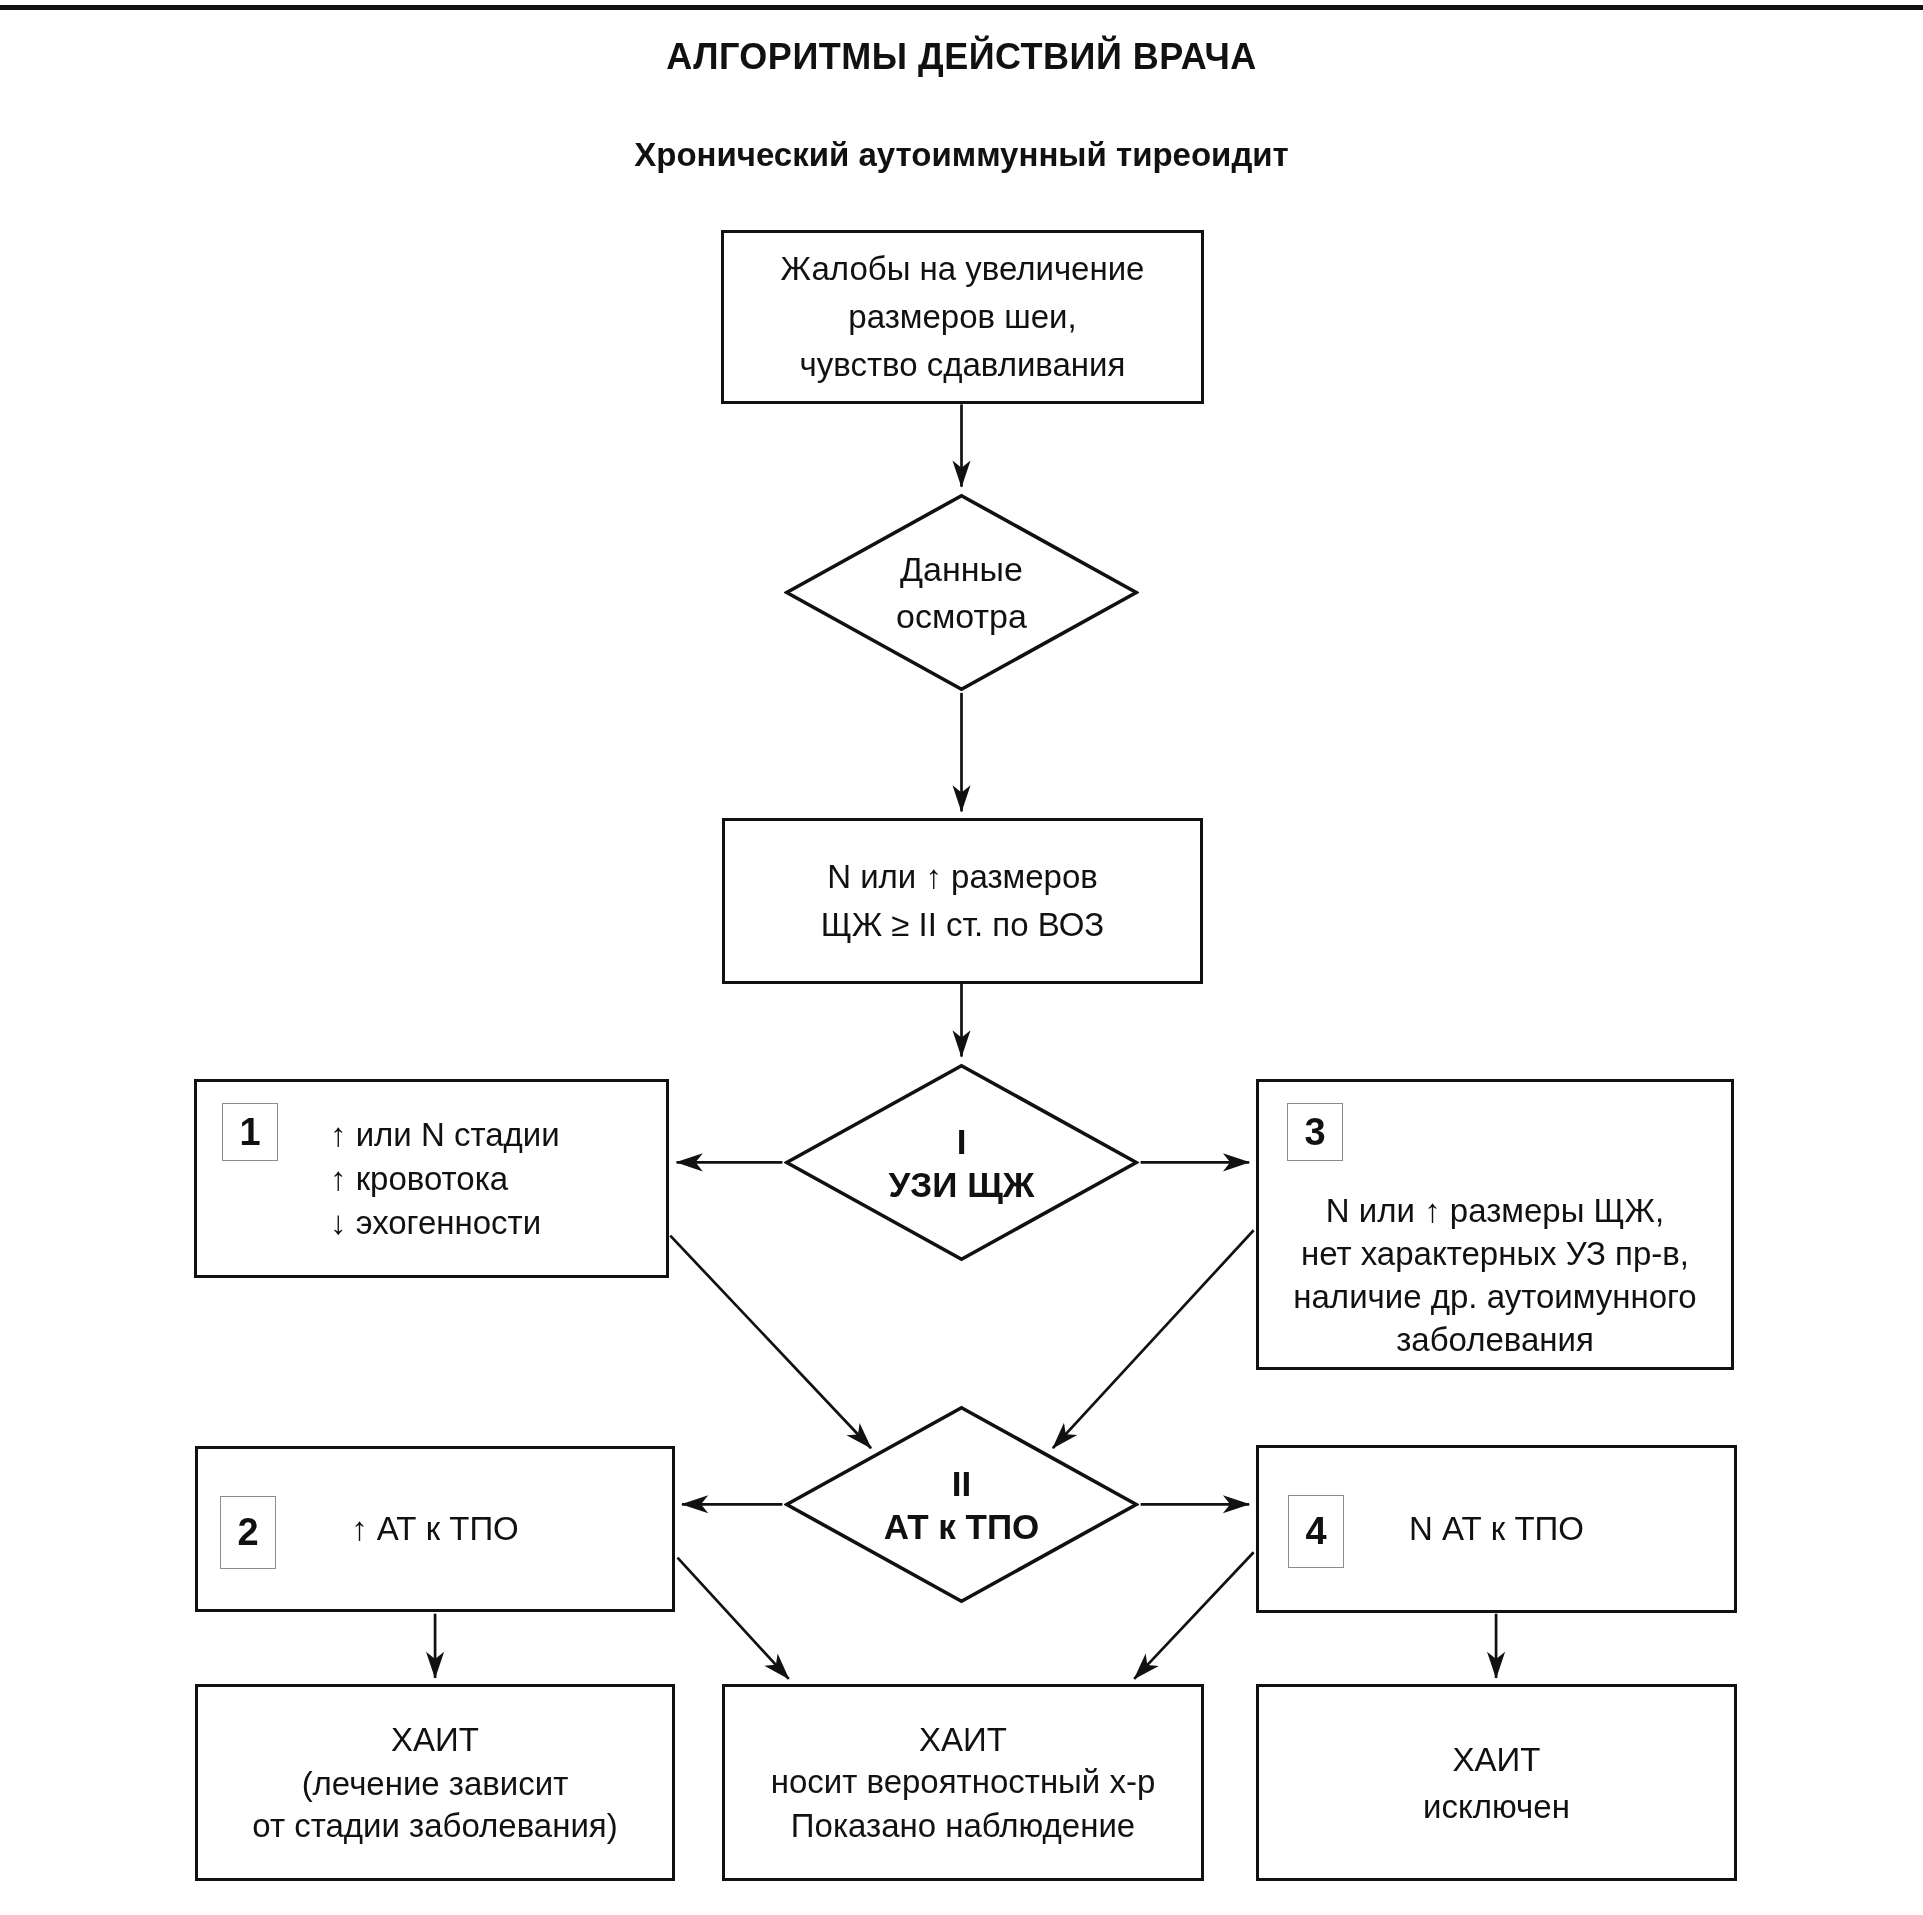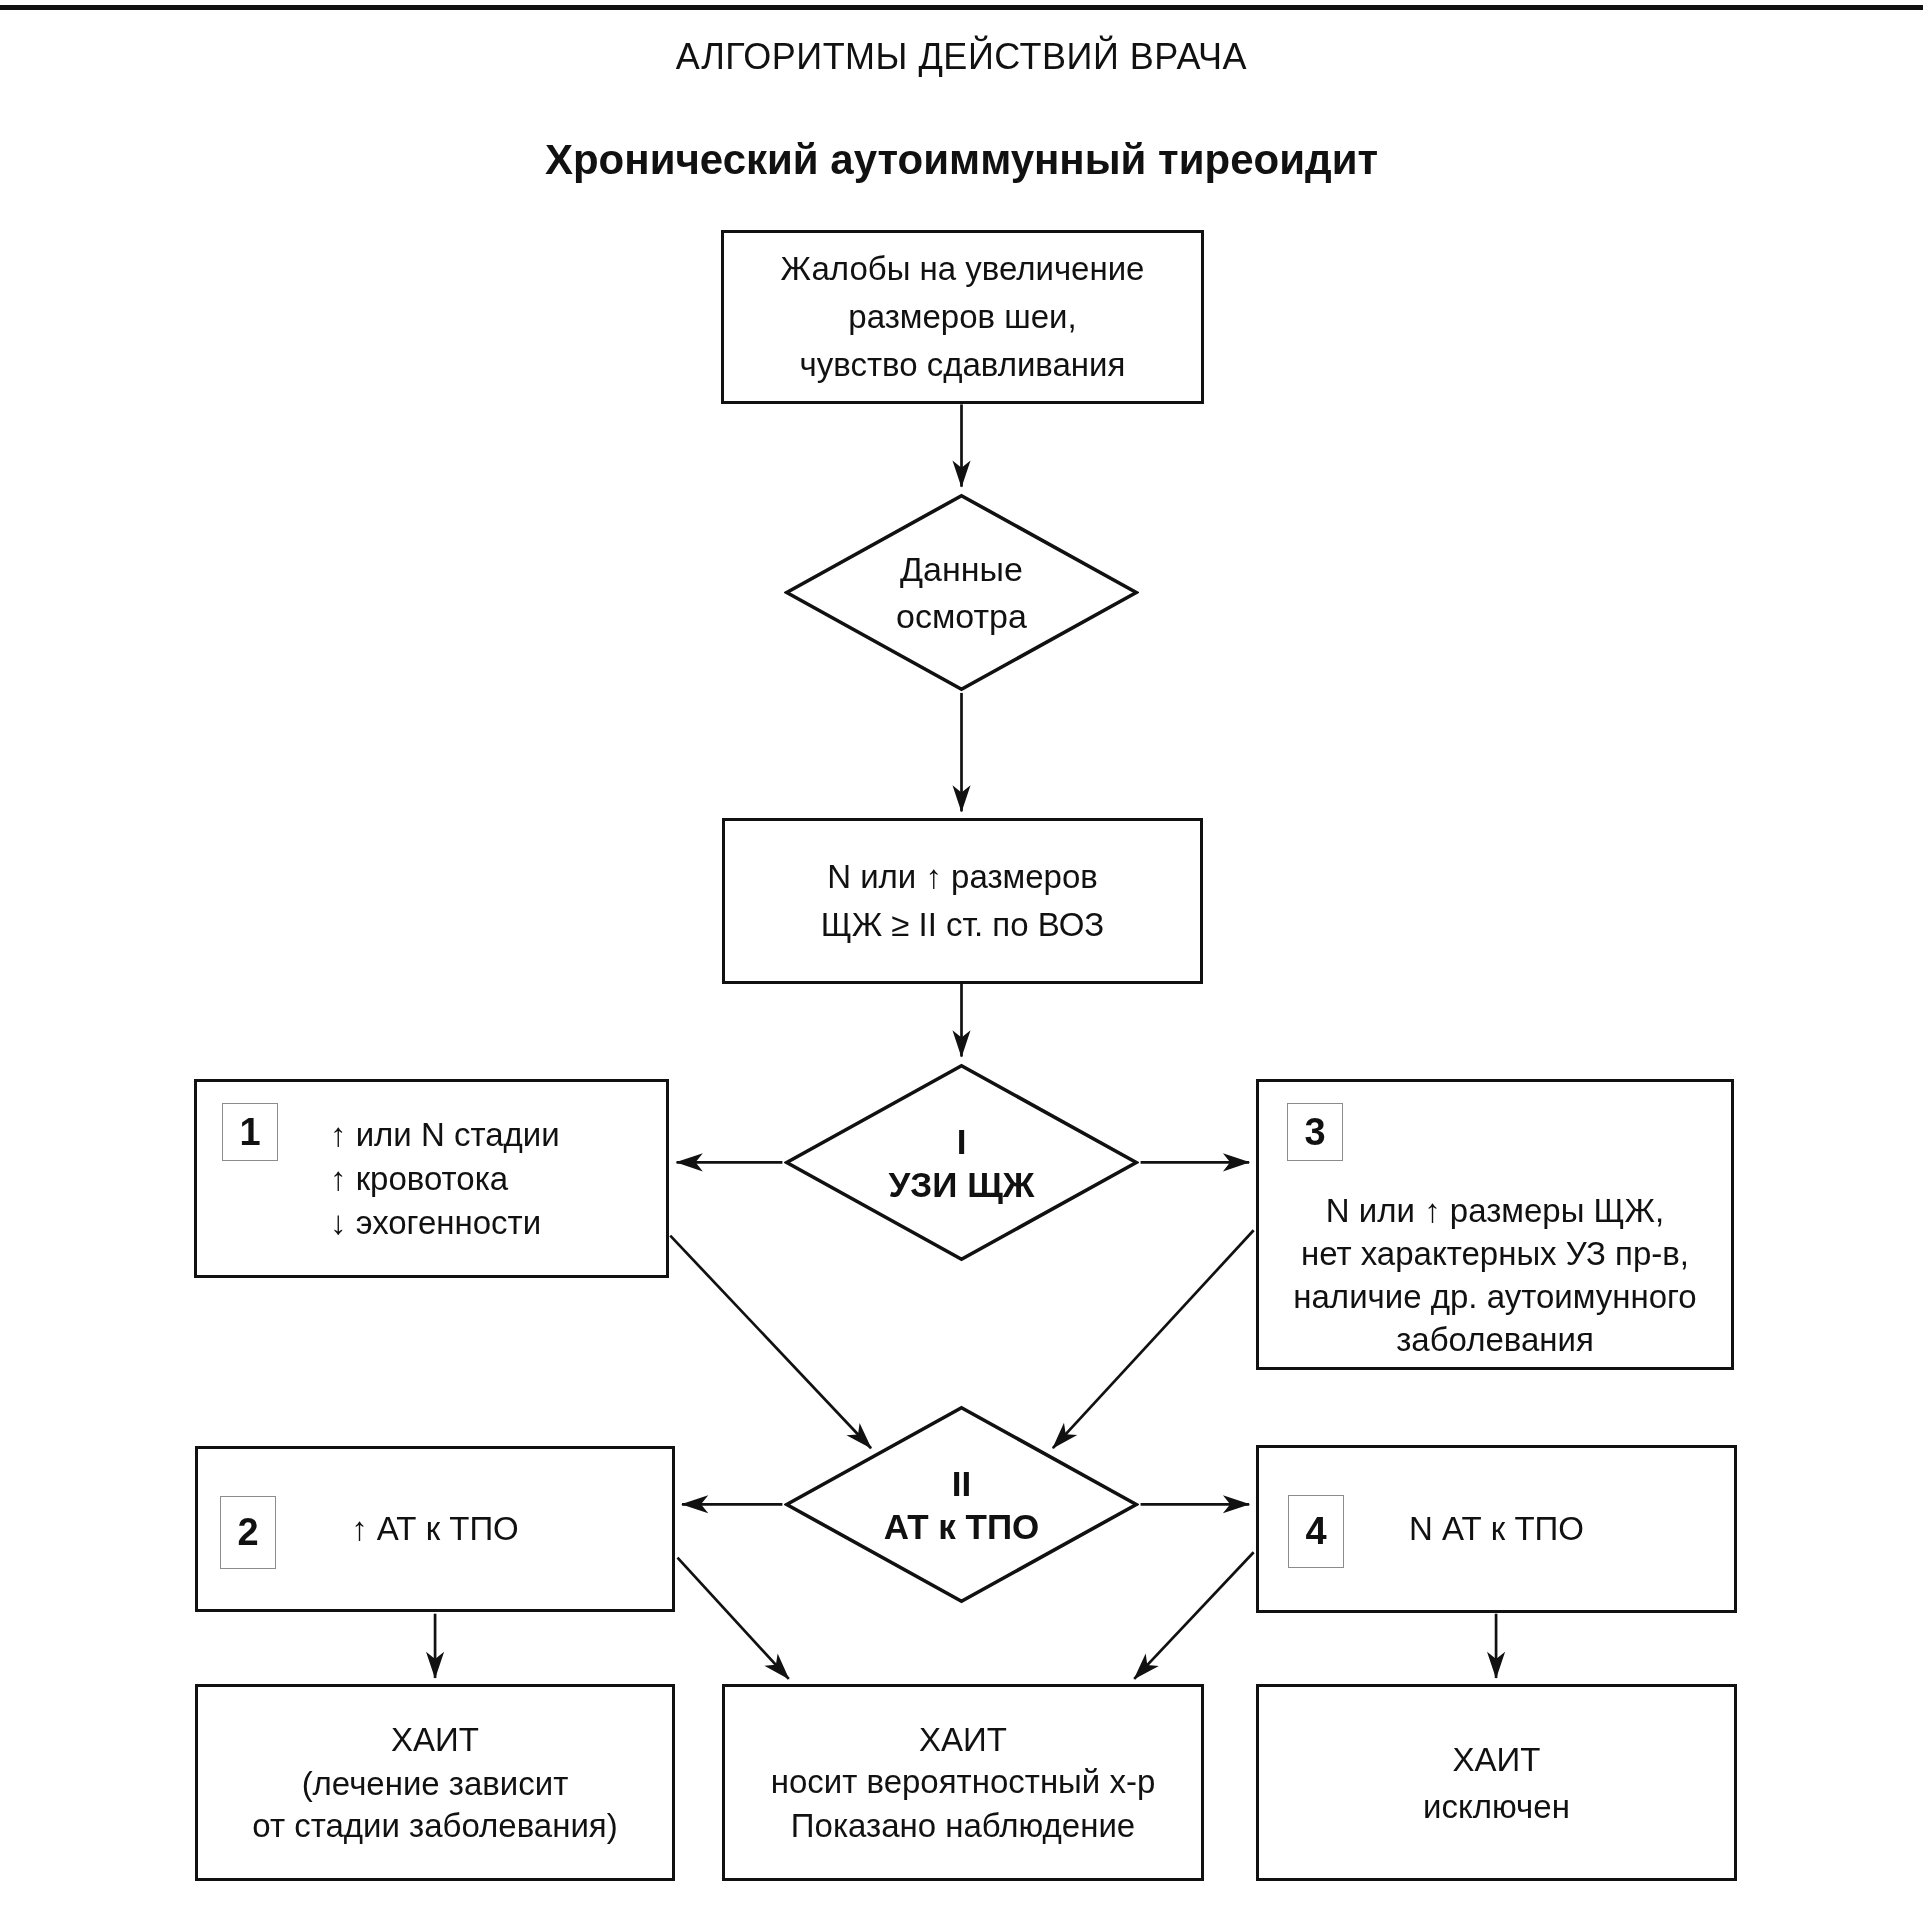--- a/index.html
+++ b/index.html
@@ -15,25 +15,25 @@
     font-family:"Liberation Sans", sans-serif;
     color:var(--ink);
     overflow:hidden;
   }
   .top-rule{
     position:absolute;left:0;top:5.4px;width:1923px;height:4.5px;
     background:var(--ink);
   }
   .page-title{
     position:absolute;left:0;top:36px;width:1923px;
-    text-align:center;font-size:36px;font-weight:normal;letter-spacing:0.5px;
+    text-align:center;font-size:36px;font-weight:bold;letter-spacing:0.5px;
   }
   .page-subtitle{
     position:absolute;left:0;top:136px;width:1923px;
-    text-align:center;font-size:42px;font-weight:bold;
+    text-align:center;font-size:33px;font-weight:bold;
   }
   .node{position:absolute;box-sizing:border-box;}
   .box{
     border:3.6px solid var(--ink);
     background:var(--bg);
     display:flex;flex-direction:column;
     align-items:center;justify-content:center;
     text-align:center;
   }
   .line{font-size:33px;line-height:48px;white-space:nowrap;}

